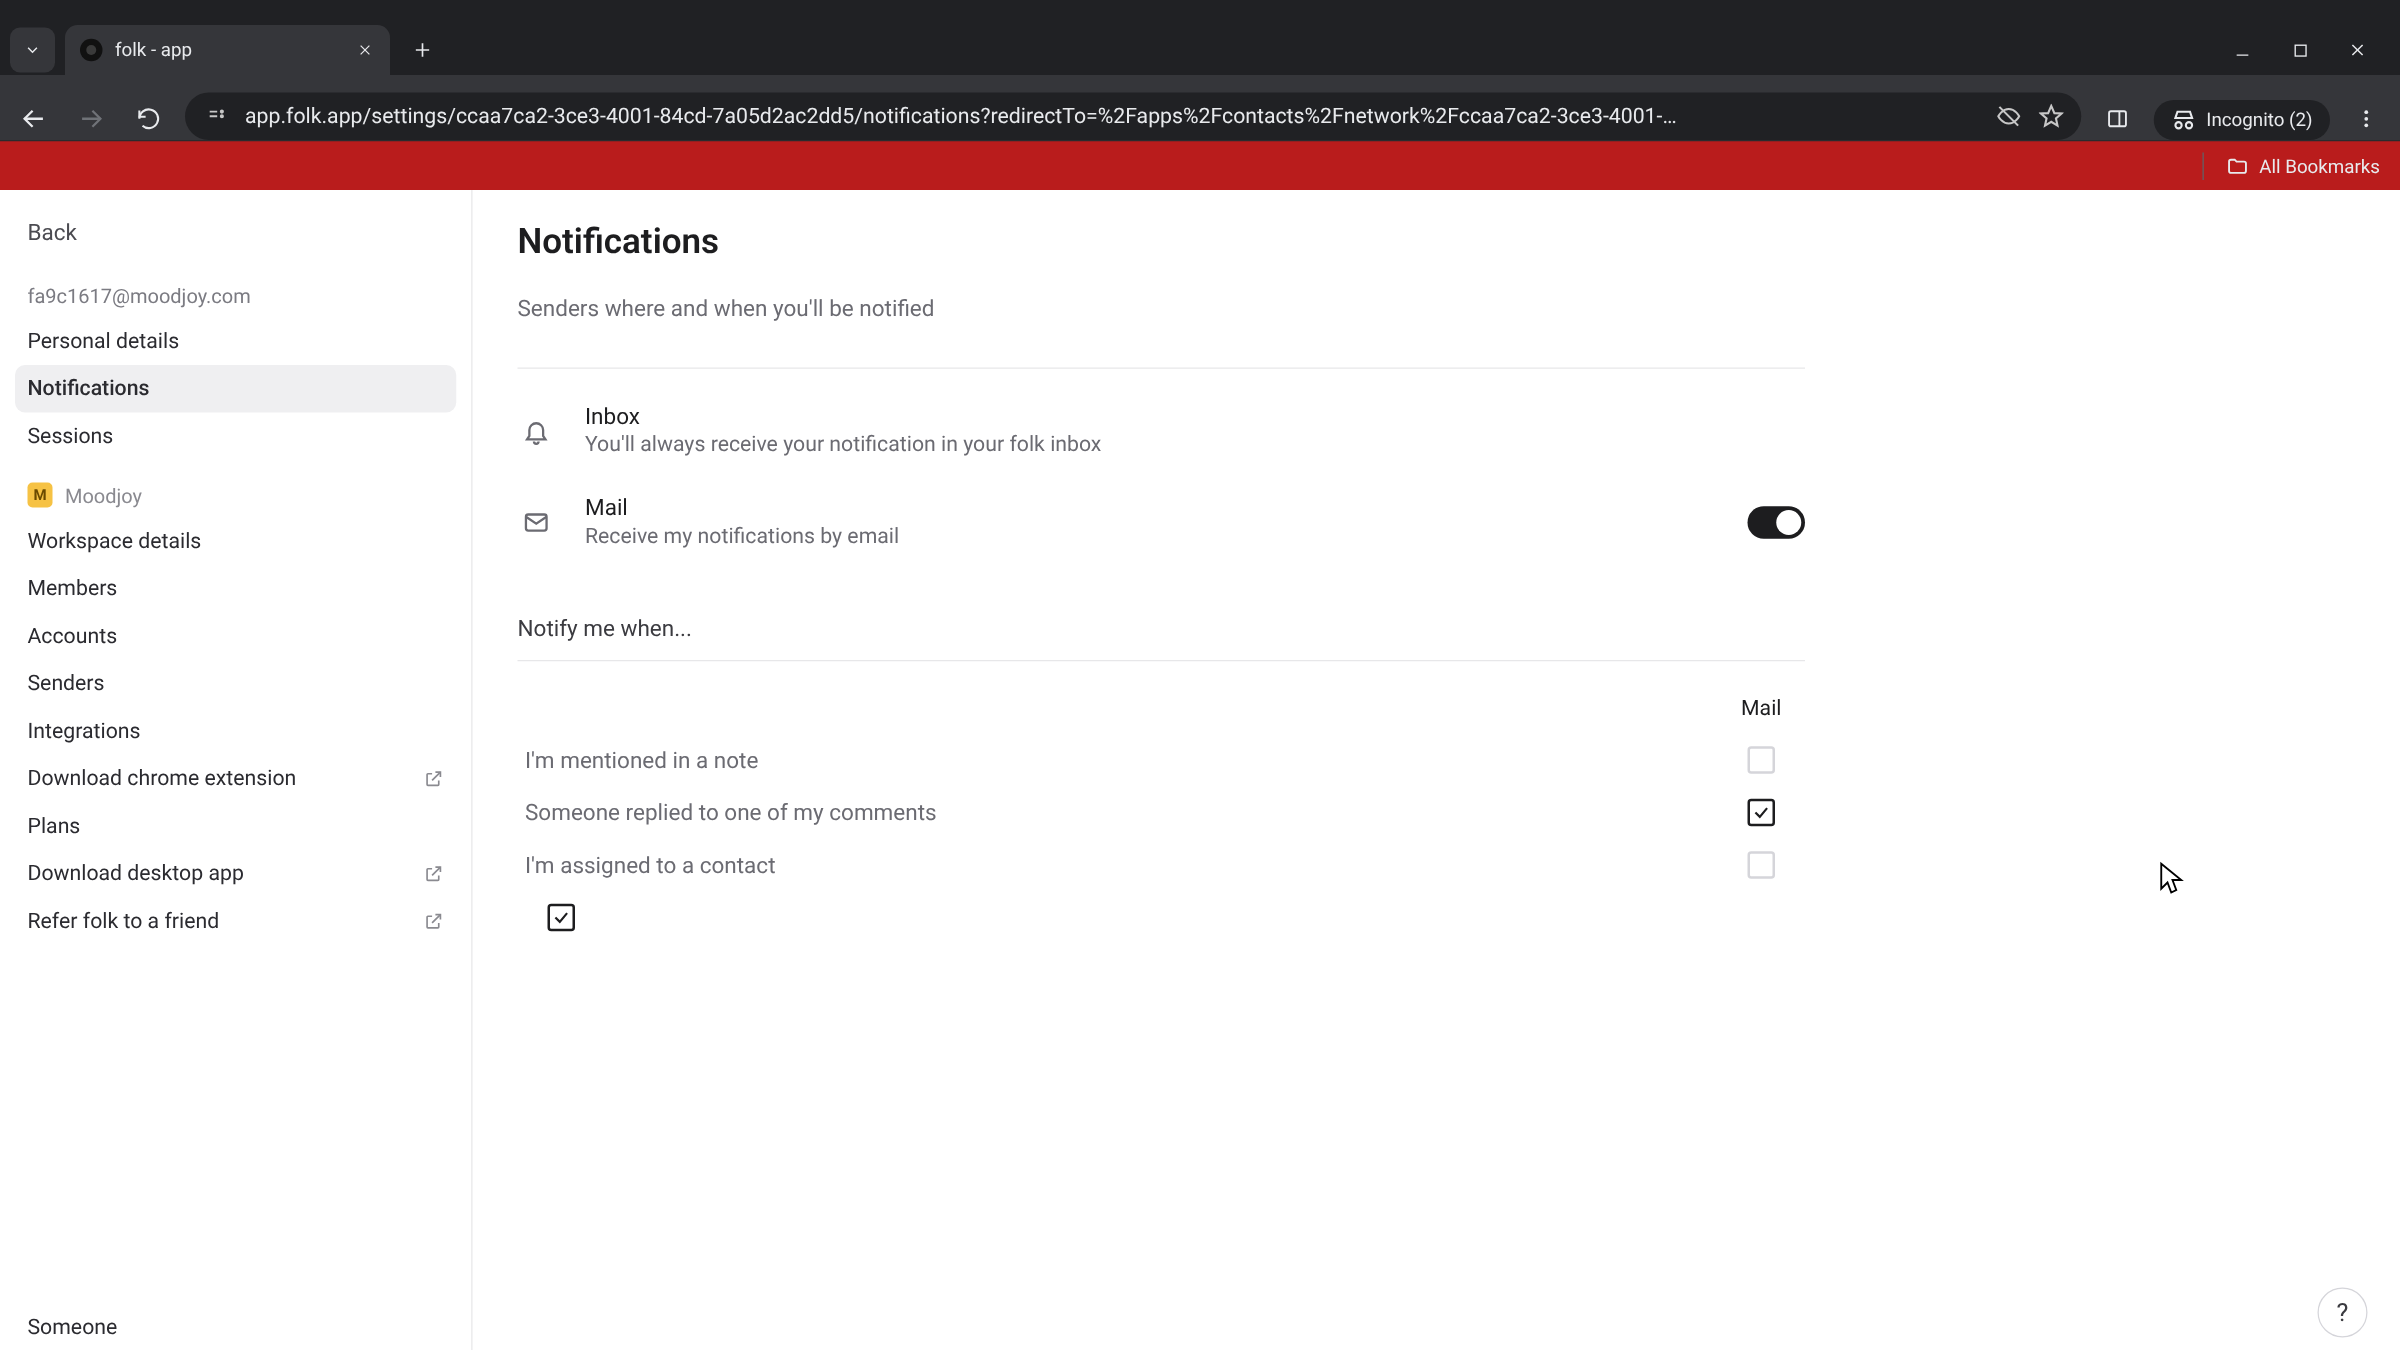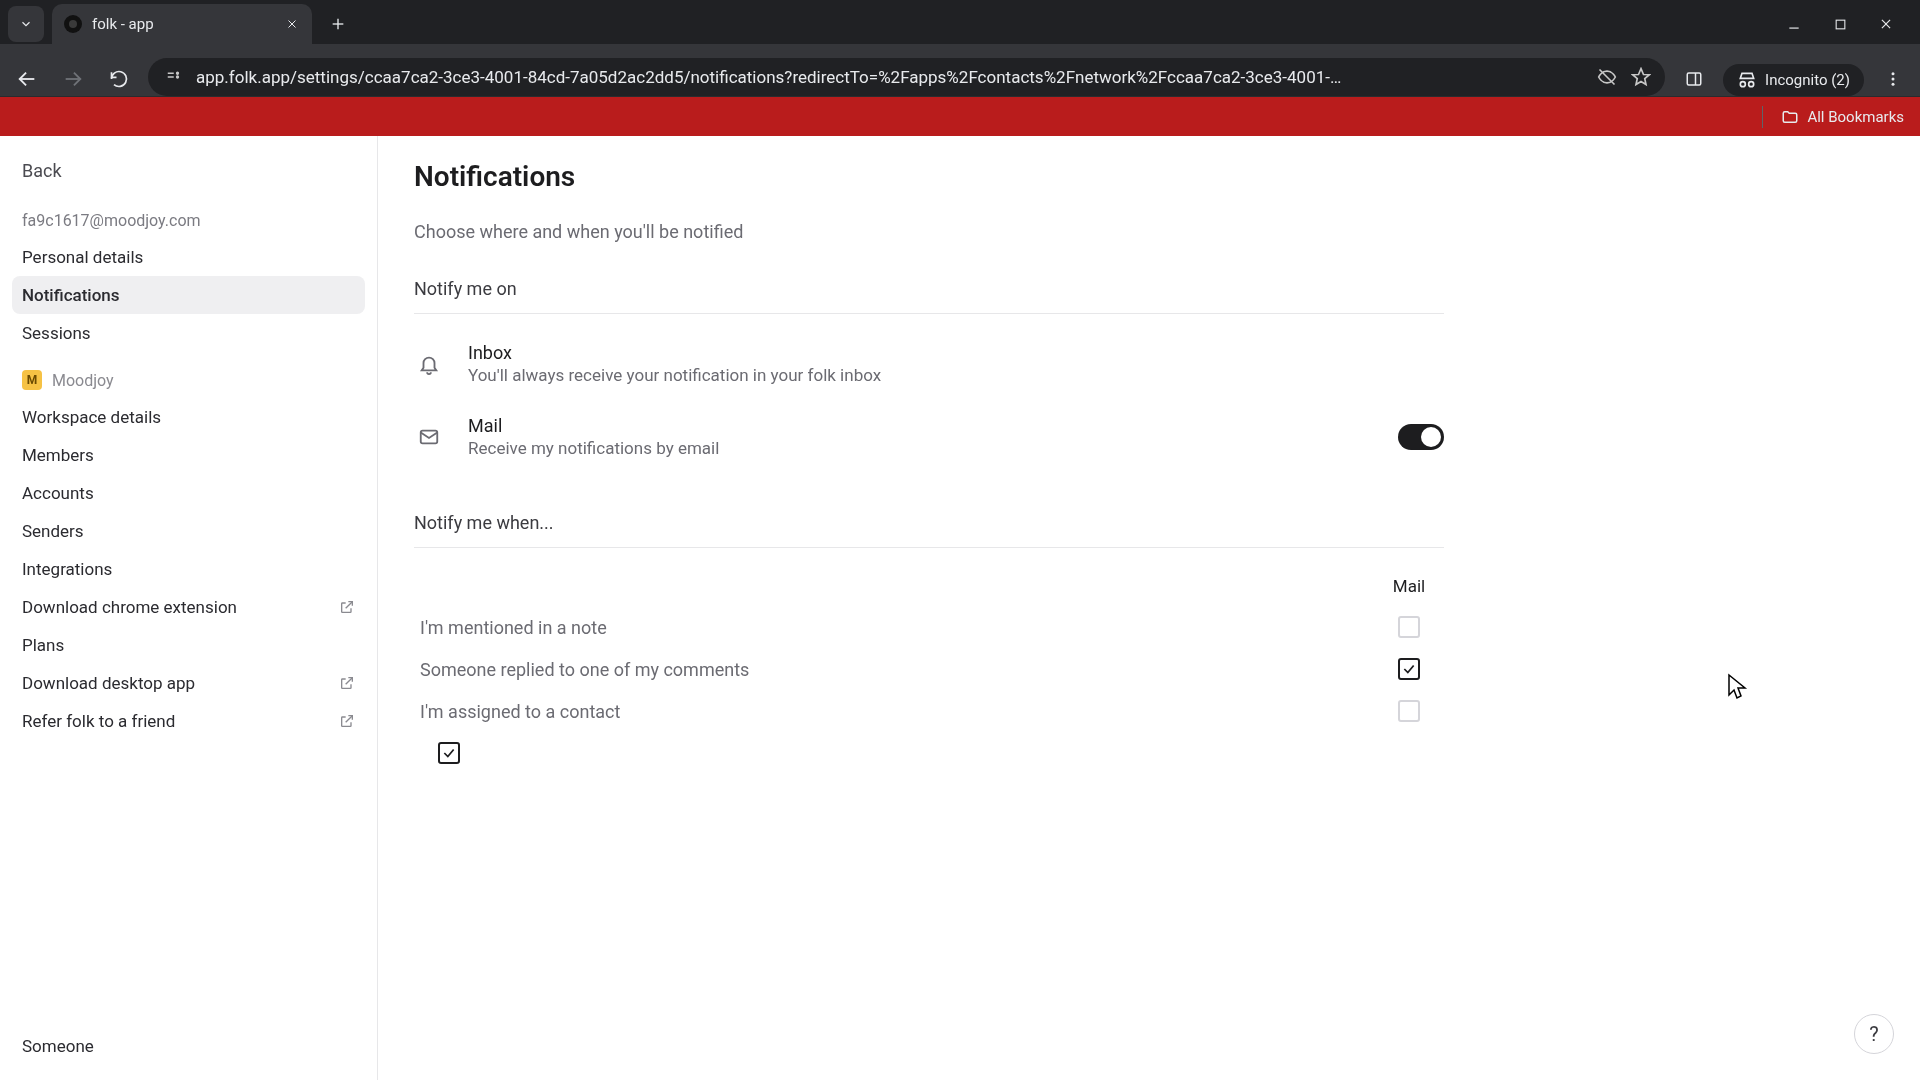--- a/index.html
+++ b/index.html
@@ -1,20 +1,20 @@
 <!DOCTYPE html>
 <html><head>
 <meta charset="utf-8">
 <style>
 * { margin: 0; padding: 0; box-sizing: border-box; font-family: -apple-system, BlinkMacSystemFont, "Segoe UI", Roboto, sans-serif; }
 html, body { width: 1920px; height: 1080px; overflow: hidden; background: #fff; }
 
 
 .chrome { background: #202124; color: #e8eaed; }
-.tabstrip { height: 44px; display: flex; align-items: flex-end; padding: 0 8px; position: relative; }
+.tabstrip { height: 60px; display: flex; align-items: flex-end; padding: 0 8px; position: relative; }
 .tabstrip .tab-search { width: 36px; height: 36px; border-radius: 8px; background: #35363a; display: flex; align-items: center; justify-content: center; margin-right: 8px; margin-bottom: 2px; }
 .tab { height: 40px; background: #35363a; border-radius: 10px 10px 0 0; display: flex; align-items: center; padding: 0 12px; gap: 10px; min-width: 260px; margin-bottom: 0; }
 .tab .favicon { width: 18px; height: 18px; border-radius: 50%; background: #111; display: flex; align-items: center; justify-content: center; }
 .tab .title { font-size: 15px; color: #e8eaed; flex: 1; }
 .tab .close { width: 16px; height: 16px; display: flex; align-items: center; justify-content: center; color: #e8eaed; }
 .newtab { width: 32px; height: 32px; display: flex; align-items: center; justify-content: center; margin-left: 10px; margin-bottom: 4px; color: #e8eaed; }
 .window-controls { margin-left: auto; display: flex; gap: 26px; padding-right: 16px; margin-bottom: 10px; color: #e8eaed; }
 .window-controls span { width: 20px; height: 20px; display: flex; align-items: center; justify-content: center; }
 
 .toolbar { height: 52px; background: #35363a; display: flex; align-items: flex-end; padding: 0 10px; gap: 12px; }
@@ -265,23 +265,22 @@
         </span>
     </div>
 
     <div class="sidebar-spacer"></div>
     <div class="logout">Someone</div>
   </div>
 
   <div class="content">
     <h1 class="page-title">Notifications</h1>
     <div class="inner">
-      <div class="subtitle">Choose where and when you'll be notified</div>
-
-      <div class="section-head">Notify me on</div>
+      <div class="subtitle">Senders where and when you'll be notified</div>
+
       <div class="divider"></div>
 
       <div class="channel-row">
         <span class="icon">
           <svg width="22" height="22" viewBox="0 0 24 24" fill="none" stroke="#6b6b72" stroke-width="2">
               <path d="M18 16v-5a6 6 0 1 0-12 0v5l-2 3h16l-2-3z"></path>
               <path d="M10 21a2 2 0 0 0 4 0"></path>
             </svg>
         </span>
         <div class="text">

